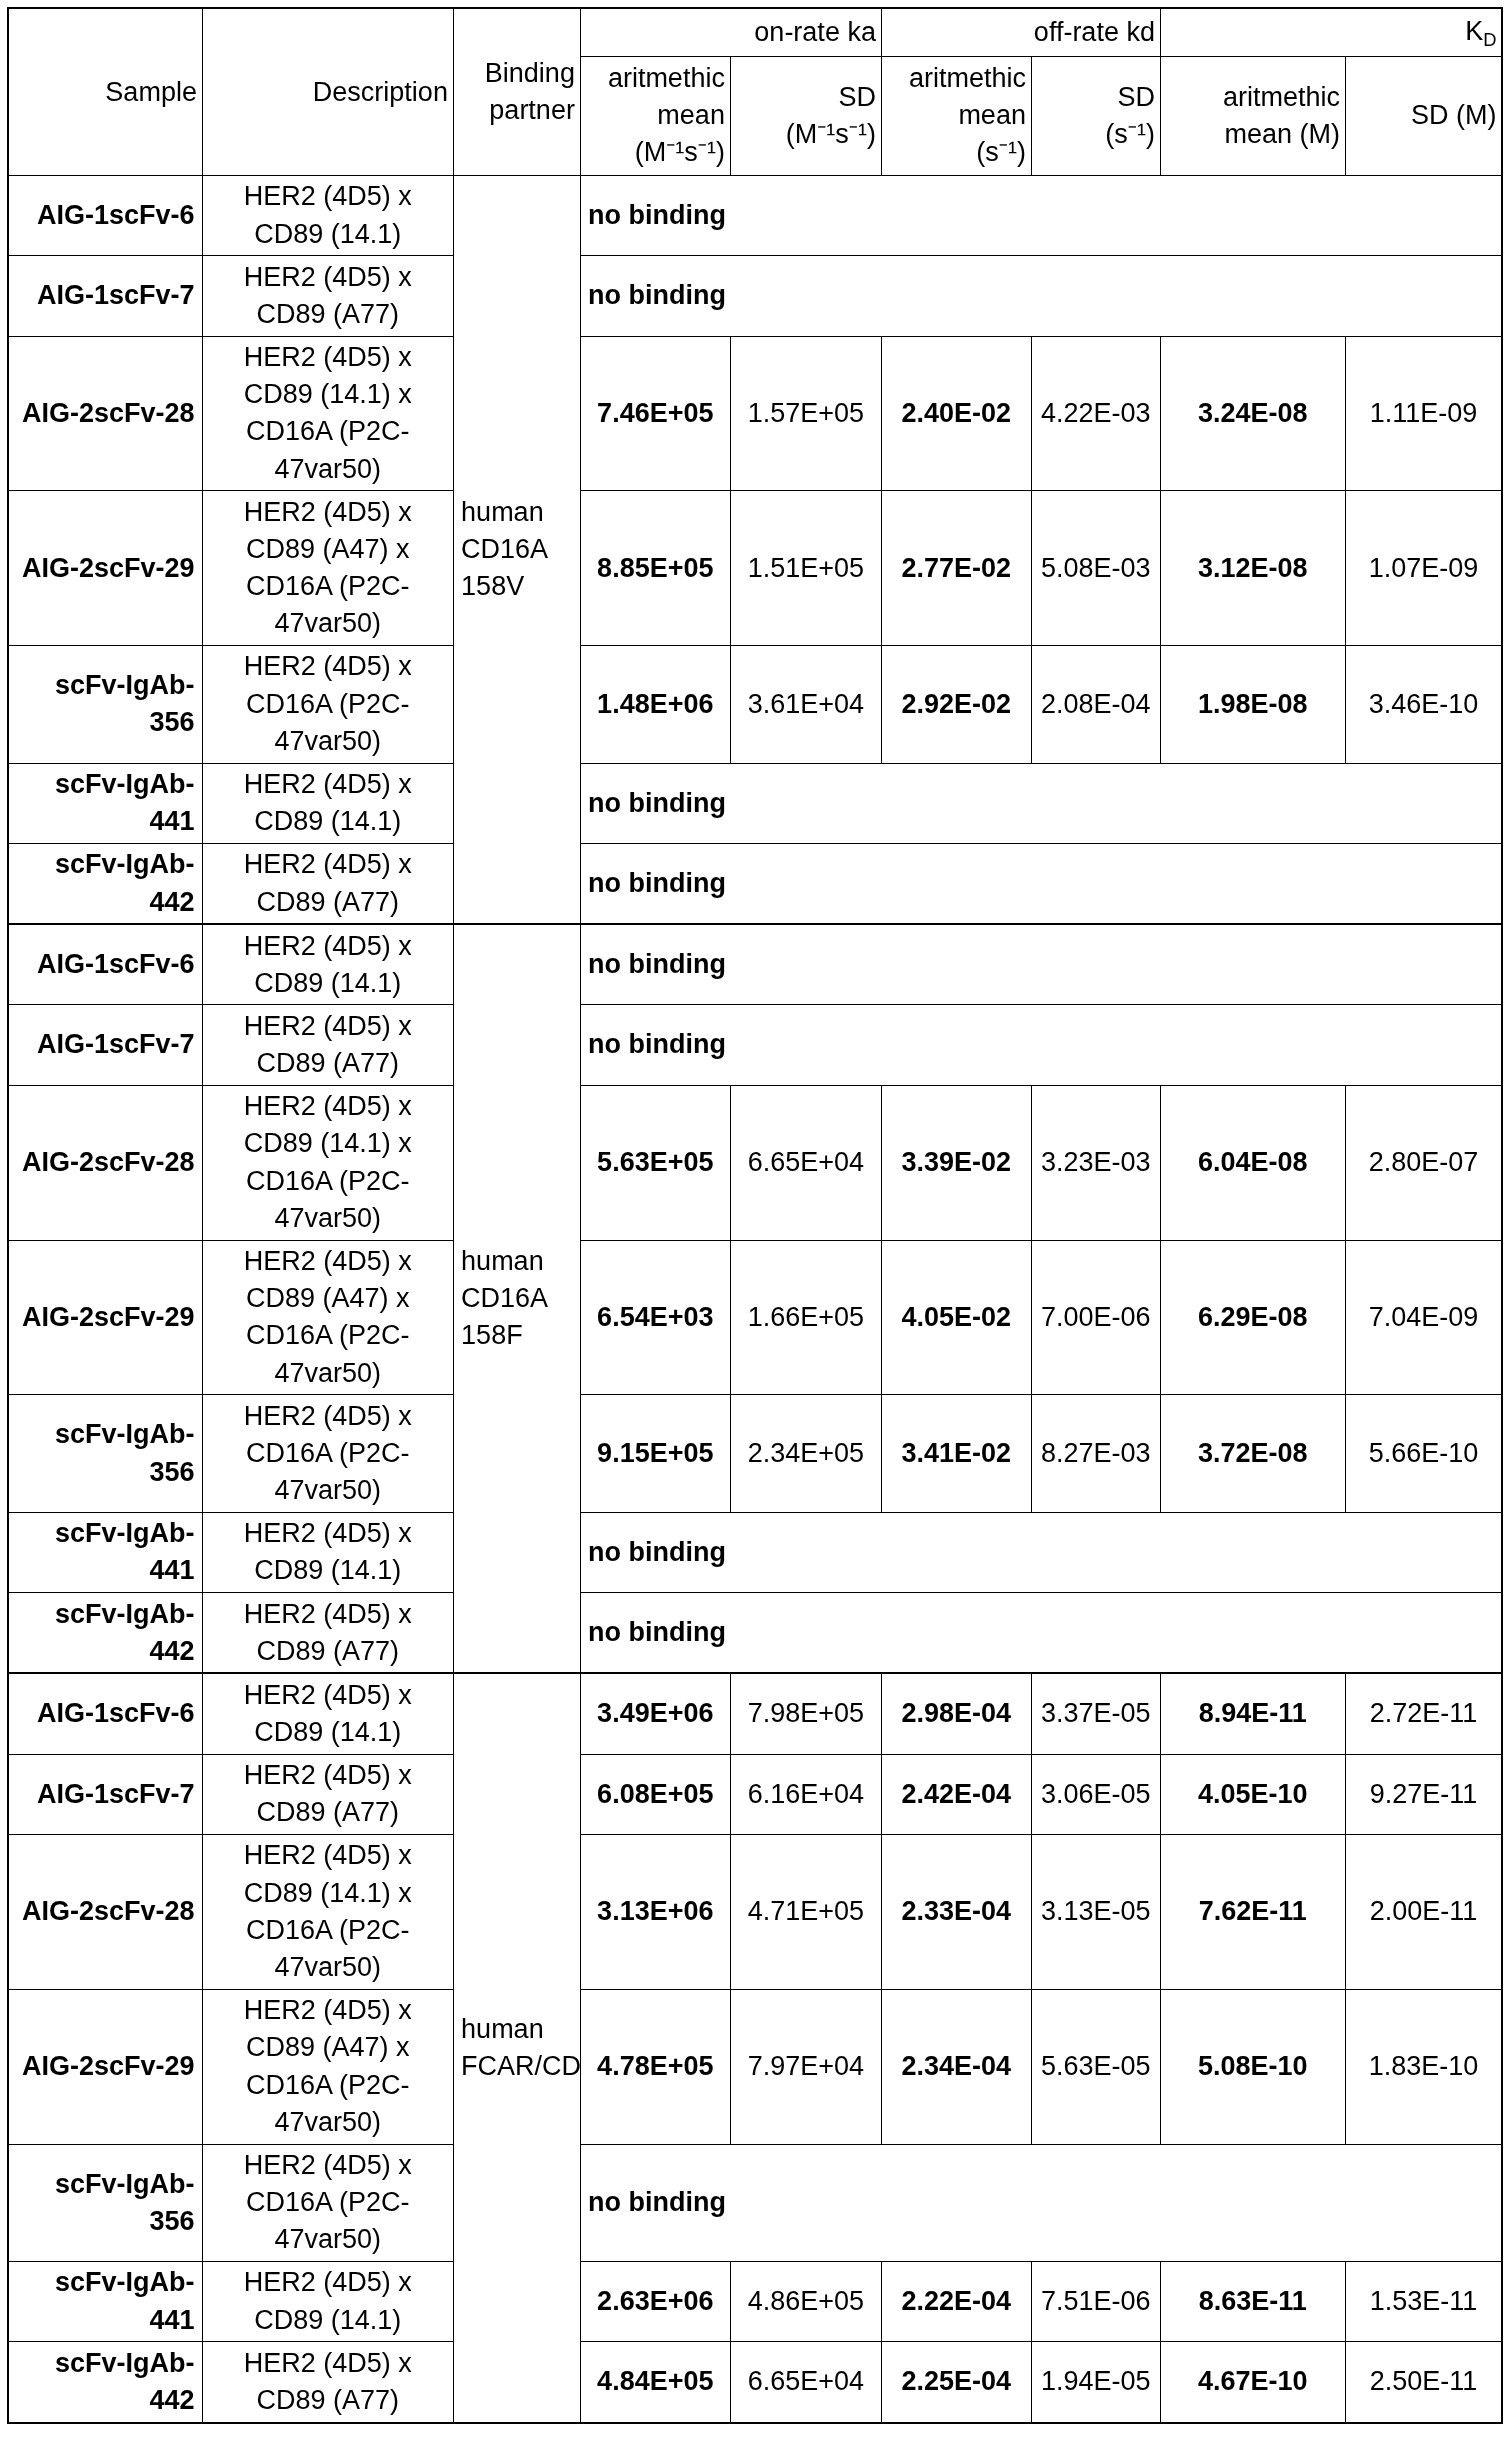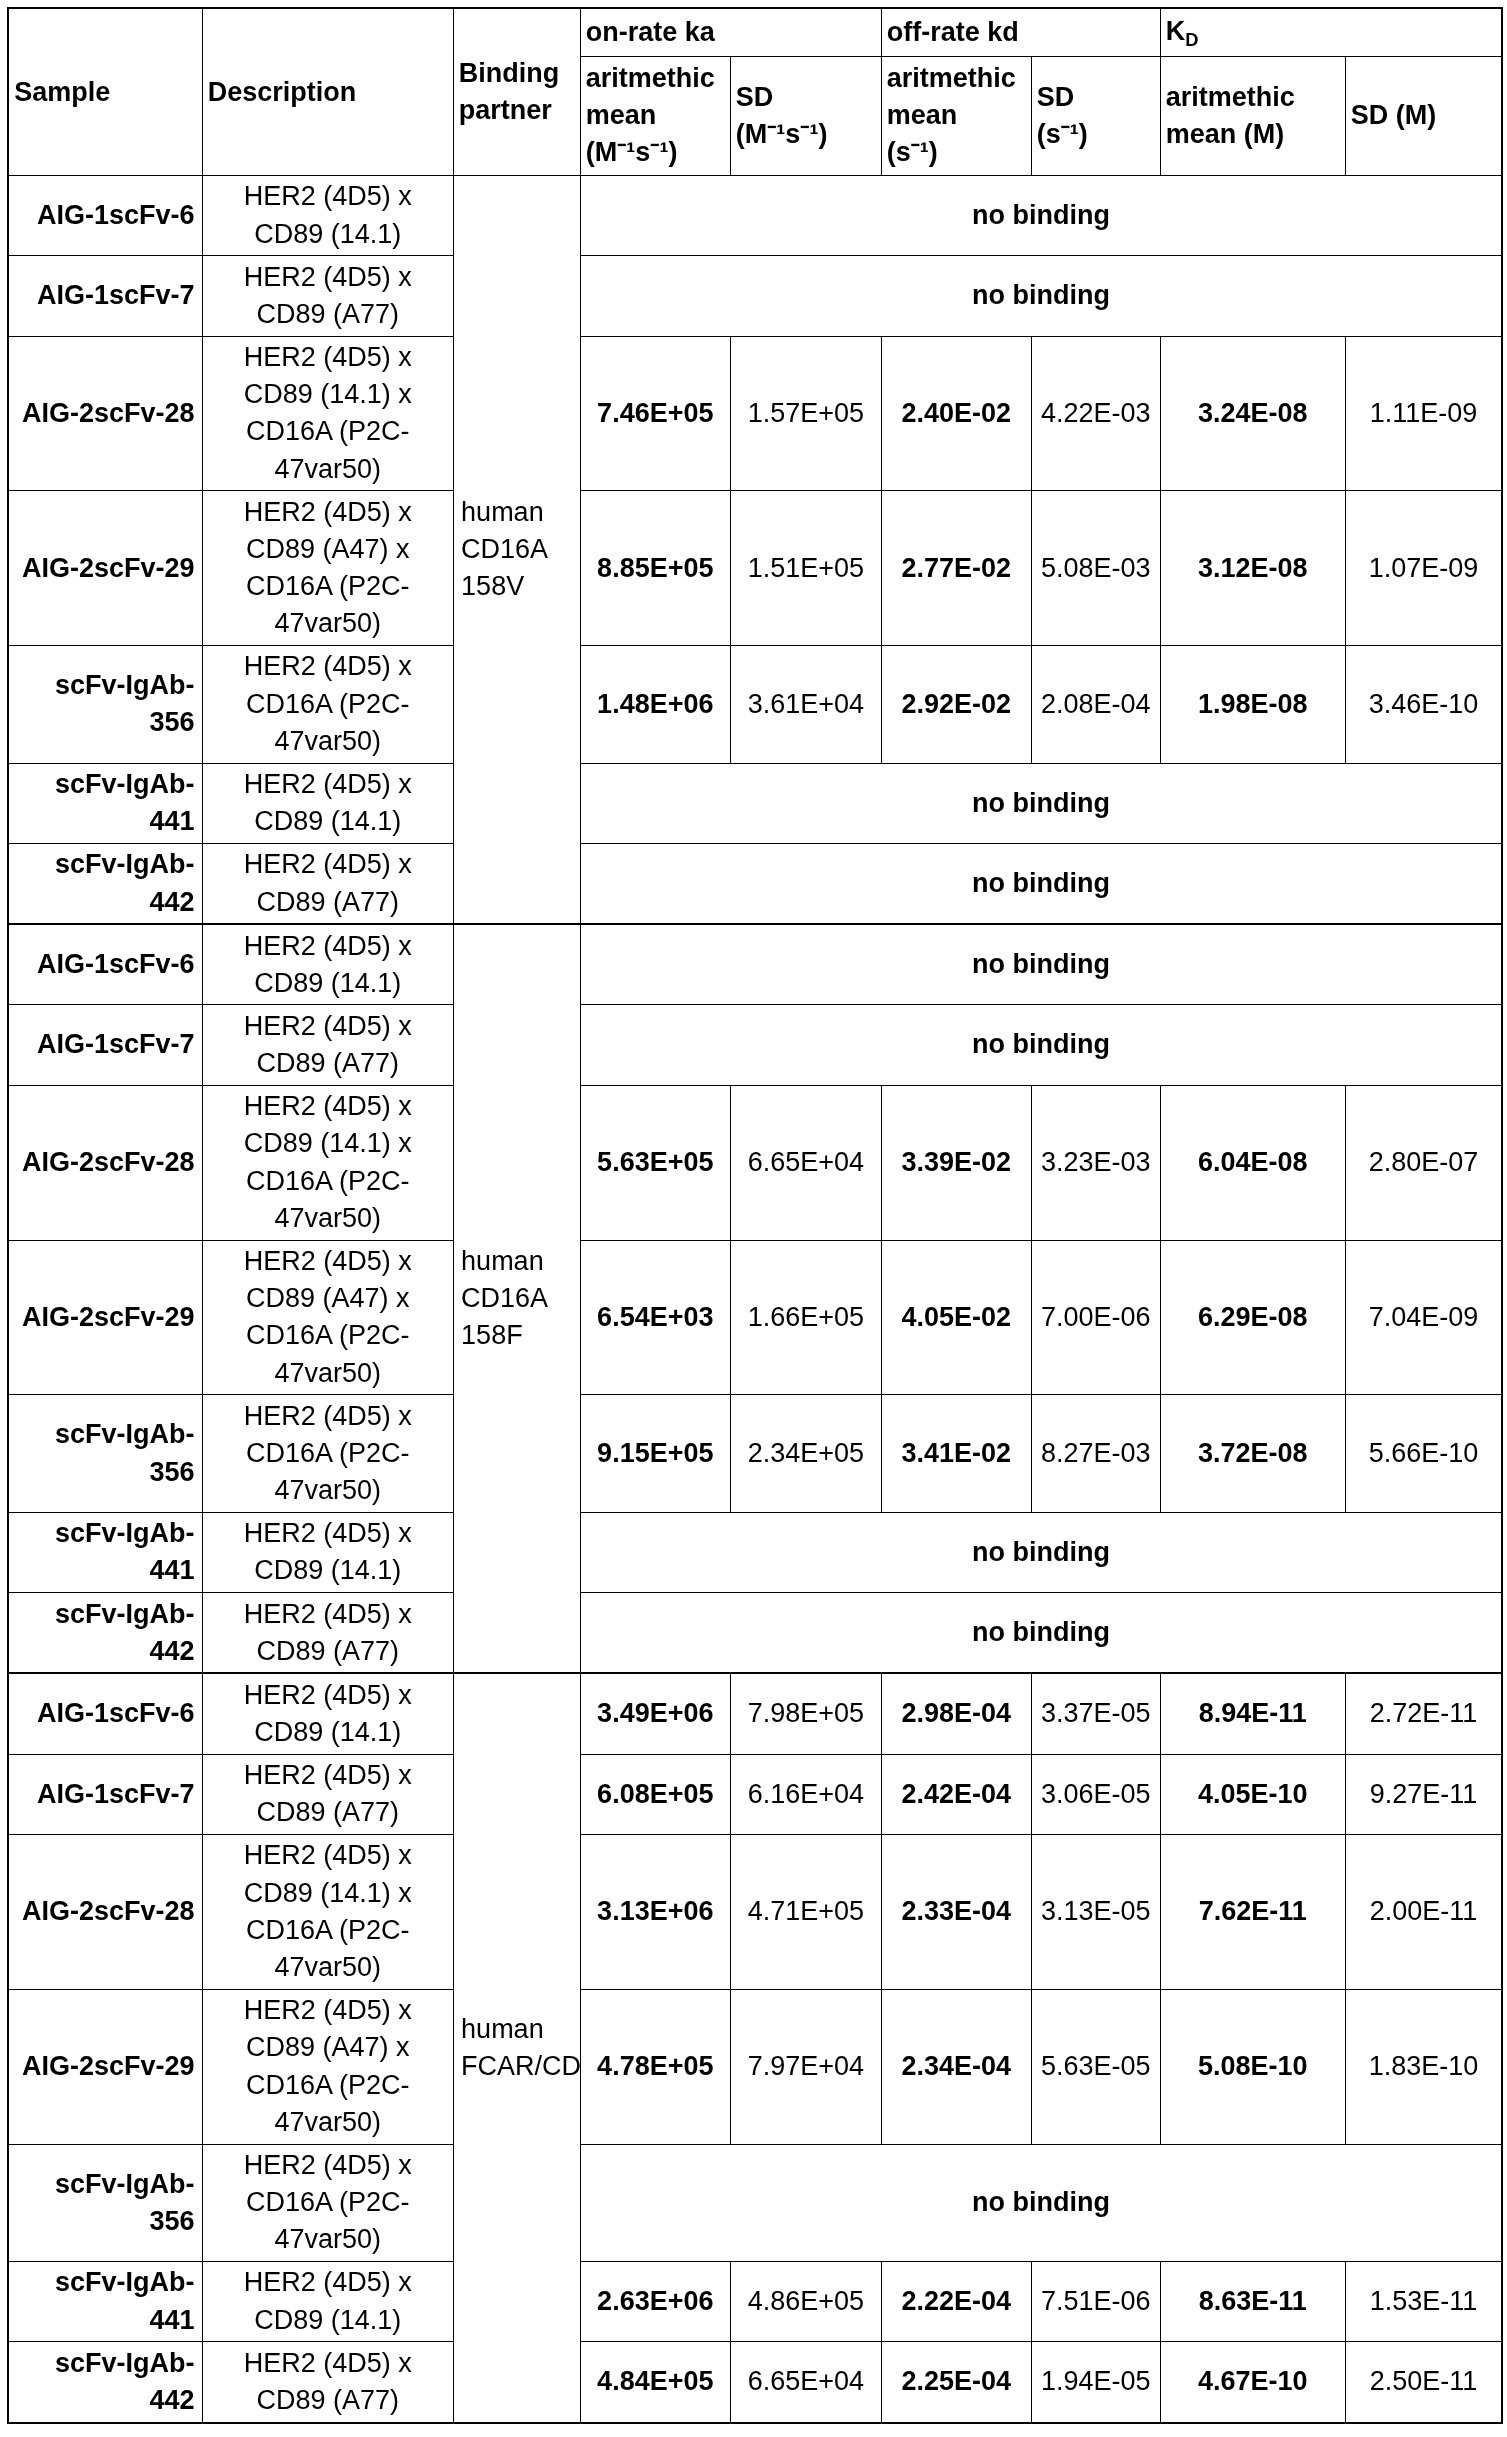--- a/index.html
+++ b/index.html
@@ -20,30 +20,30 @@
   th, td {
     border: 0.8px solid #000;
     vertical-align: middle;
     font-size: 27px;
     line-height: 1.38;
     padding: 2.4px 7.3px;
     overflow: hidden;
   }
   th {
     border-width: 1.6px;
-    font-weight: bold;
-    text-align: left;
+    font-weight: normal;
+    text-align: right;
     padding: 3.3px 4.9px;
   }
   td.cell-sample  { font-weight: bold; text-align: right; }
   td.cell-desc    { text-align: center; }
   td.cell-binding { text-align: left; margin-left: 8px; }
   td.cell-num     { border-width: 1.6px; text-align: center; }
   td.cell-num.mean{ font-weight: bold; }
-  td.cell-nobind  { border-width: 1.6px; text-align: center; font-weight: bold; }
+  td.cell-nobind  { border-width: 1.6px; font-weight: bold; }
   tr.group-first > td { border-top-width: 2.4px; }
   sub { font-size: 0.68em; }
   th .hline { display: block; }
 </style>
 </head>
 <body>
 
 <div class="page">
   <table class="kinetics">
     <colgroup>

